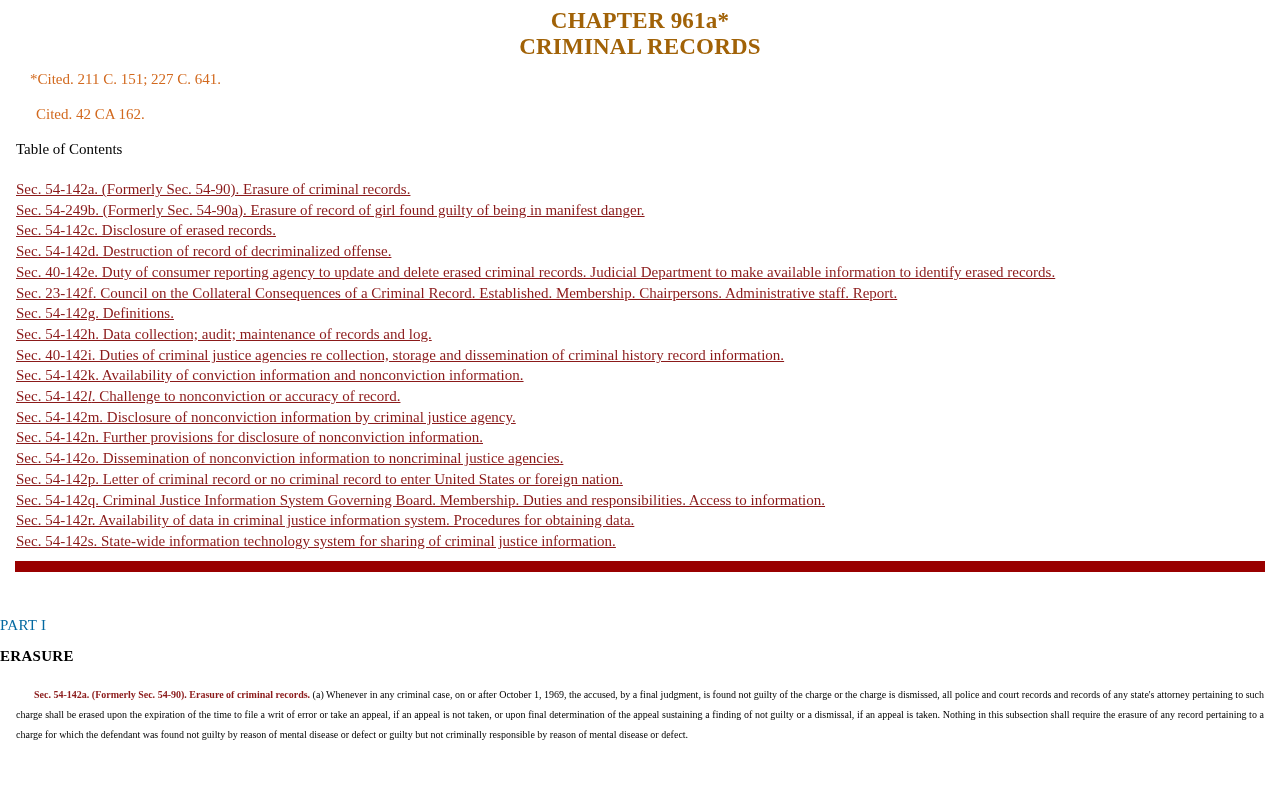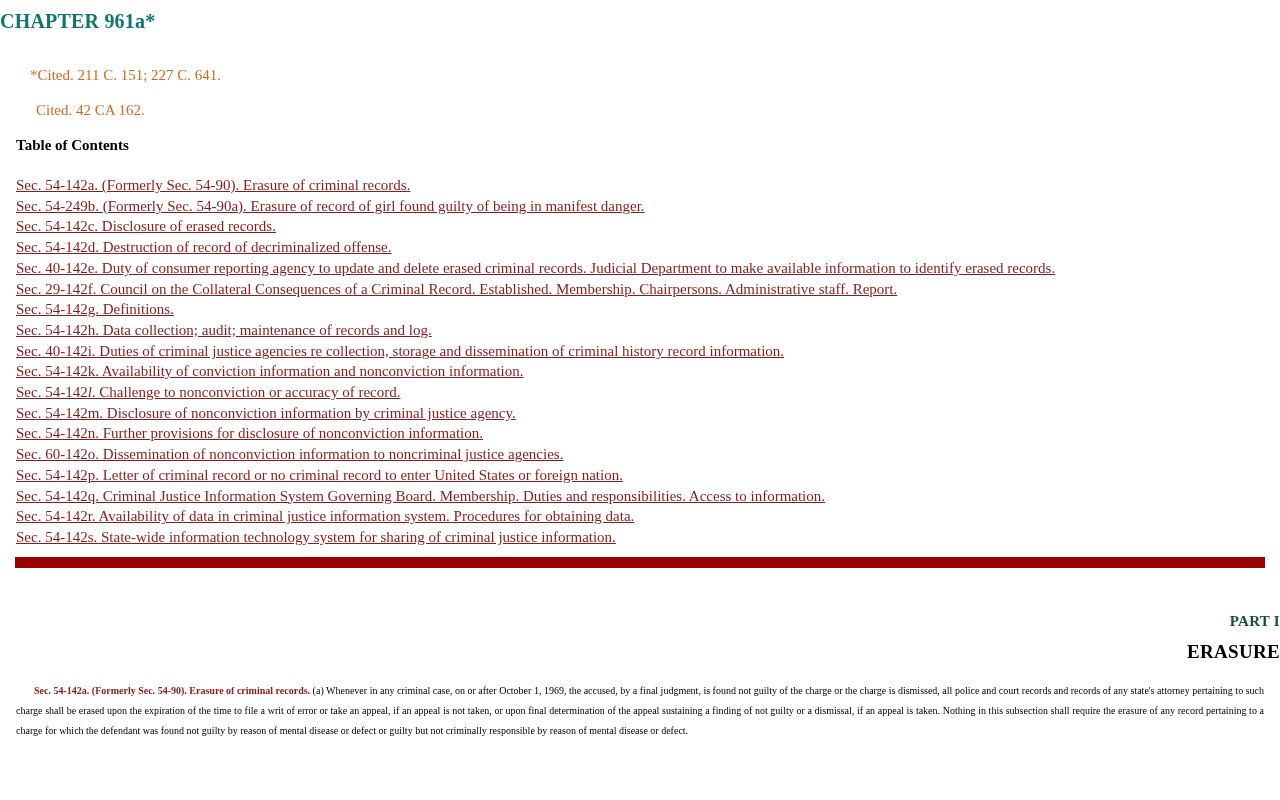--- a/index.html
+++ b/index.html
@@ -16,50 +16,51 @@
     color: #000000;
   }
   .page {
     width: 1280px;
     padding: 0;
     box-sizing: border-box;
   }
 
   
   .chapter-title {
+    text-align: center;
     font-weight: bold;
-    font-size: 20px;
+    font-size: 23px;
     line-height: 26px;
     letter-spacing: 0.2px;
     margin: 8px 0 0 0;
     padding: 0;
-    color: #0f766e;
+    color: #a16207;
   }
   .chapter-title .line {
     display: block;
   }
 
   
   .citations {
-    margin: 32px 0 0 0;
+    margin: 10px 0 0 0;
     padding: 0 0 0 30px;
   }
   .citation {
     color: #D2691E;
     font-size: 15px;
     line-height: 18px;
     margin: 0 0 17px 0;
   }
   .citation.indent {
     padding-left: 6px;
   }
 
   
   .toc-heading {
-    font-weight: bold;
+    font-weight: normal;
     font-size: 15px;
     line-height: 18px;
     margin: 6px 0 0 0;
     padding: 0 0 0 16px;
     color: #000000;
   }
   .toc-list {
     list-style: none;
     margin: 21px 0 0 0;
     padding: 0 0 0 16px;
@@ -82,32 +83,32 @@
 
   
   .divider-bar {
     background: #990000;
     height: 11px;
     margin: 9px 15px 0 15px;
   }
 
   
   .part-heading {
-    text-align: right;
-    font-weight: bold;
+    text-align: left;
+    font-weight: normal;
     font-size: 15px;
     line-height: 18px;
     margin: 44px 0 0 0;
-    color: #14532d;
+    color: #0369a1;
     letter-spacing: 0.3px;
   }
   .part-subheading {
-    text-align: right;
+    text-align: left;
     font-weight: bold;
-    font-size: 19px;
+    font-size: 15px;
     line-height: 18px;
     margin: 13px 0 0 0;
     color: #000000;
     letter-spacing: 0.3px;
   }
 
   
   .section-body {
     margin: 20px 0 0 0;
     padding: 0 16px 0 16px;
@@ -122,44 +123,45 @@
     color: #8B1A1A;
   }
 </style>
 </head>
 <body>
 
 <div class="page">
 
   <h1 class="chapter-title">
     <span class="line">CHAPTER 961a*</span>
+    <span class="line">CRIMINAL RECORDS</span>
   </h1>
 
   <div class="citations">
     <p class="citation">*Cited. 211 C. 151; 227 C. 641.</p>
     <p class="citation indent">Cited. 42 CA 162.</p>
   </div>
 
   <div class="toc-heading">Table of Contents</div>
 
   <ul class="toc-list">
     <li><a class="toc-link">Sec. 54-142a. (Formerly Sec. 54-90). Erasure of criminal records.</a></li>
     <li><a class="toc-link">Sec. 54-249b. (Formerly Sec. 54-90a). Erasure of record of girl found guilty of being in manifest danger.</a></li>
     <li><a class="toc-link">Sec. 54-142c. Disclosure of erased records.</a></li>
     <li><a class="toc-link">Sec. 54-142d. Destruction of record of decriminalized offense.</a></li>
     <li><a class="toc-link">Sec. 40-142e. Duty of consumer reporting agency to update and delete erased criminal records. Judicial Department to make available information to identify erased records.</a></li>
-    <li><a class="toc-link">Sec. 29-142f. Council on the Collateral Consequences of a Criminal Record. Established. Membership. Chairpersons. Administrative staff. Report.</a></li>
+    <li><a class="toc-link">Sec. 23-142f. Council on the Collateral Consequences of a Criminal Record. Established. Membership. Chairpersons. Administrative staff. Report.</a></li>
     <li><a class="toc-link">Sec. 54-142g. Definitions.</a></li>
     <li><a class="toc-link">Sec. 54-142h. Data collection; audit; maintenance of records and log.</a></li>
     <li><a class="toc-link">Sec. 40-142i. Duties of criminal justice agencies re collection, storage and dissemination of criminal history record information.</a></li>
     <li><a class="toc-link">Sec. 54-142k. Availability of conviction information and nonconviction information.</a></li>
     <li><a class="toc-link"><span>Sec. 54-142</span><i>l</i><span>. Challenge to nonconviction or accuracy of record.</span></a></li>
     <li><a class="toc-link">Sec. 54-142m. Disclosure of nonconviction information by criminal justice agency.</a></li>
     <li><a class="toc-link">Sec. 54-142n. Further provisions for disclosure of nonconviction information.</a></li>
-    <li><a class="toc-link">Sec. 60-142o. Dissemination of nonconviction information to noncriminal justice agencies.</a></li>
+    <li><a class="toc-link">Sec. 54-142o. Dissemination of nonconviction information to noncriminal justice agencies.</a></li>
     <li><a class="toc-link">Sec. 54-142p. Letter of criminal record or no criminal record to enter United States or foreign nation.</a></li>
     <li><a class="toc-link">Sec. 54-142q. Criminal Justice Information System Governing Board. Membership. Duties and responsibilities. Access to information.</a></li>
     <li><a class="toc-link">Sec. 54-142r. Availability of data in criminal justice information system. Procedures for obtaining data.</a></li>
     <li><a class="toc-link">Sec. 54-142s. State-wide information technology system for sharing of criminal justice information.</a></li>
   </ul>
 
   <div class="divider-bar"></div>
 
   <div class="part-heading">PART I</div>
   <div class="part-subheading">ERASURE</div>

